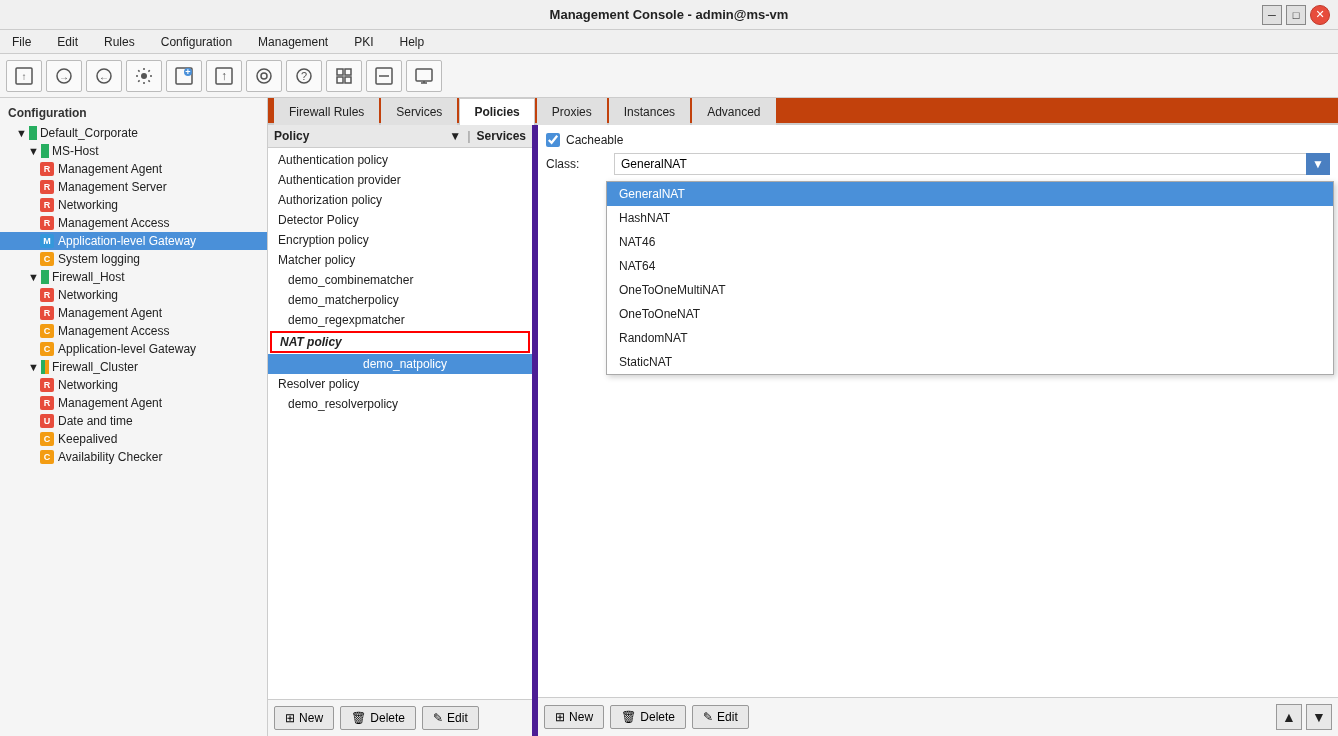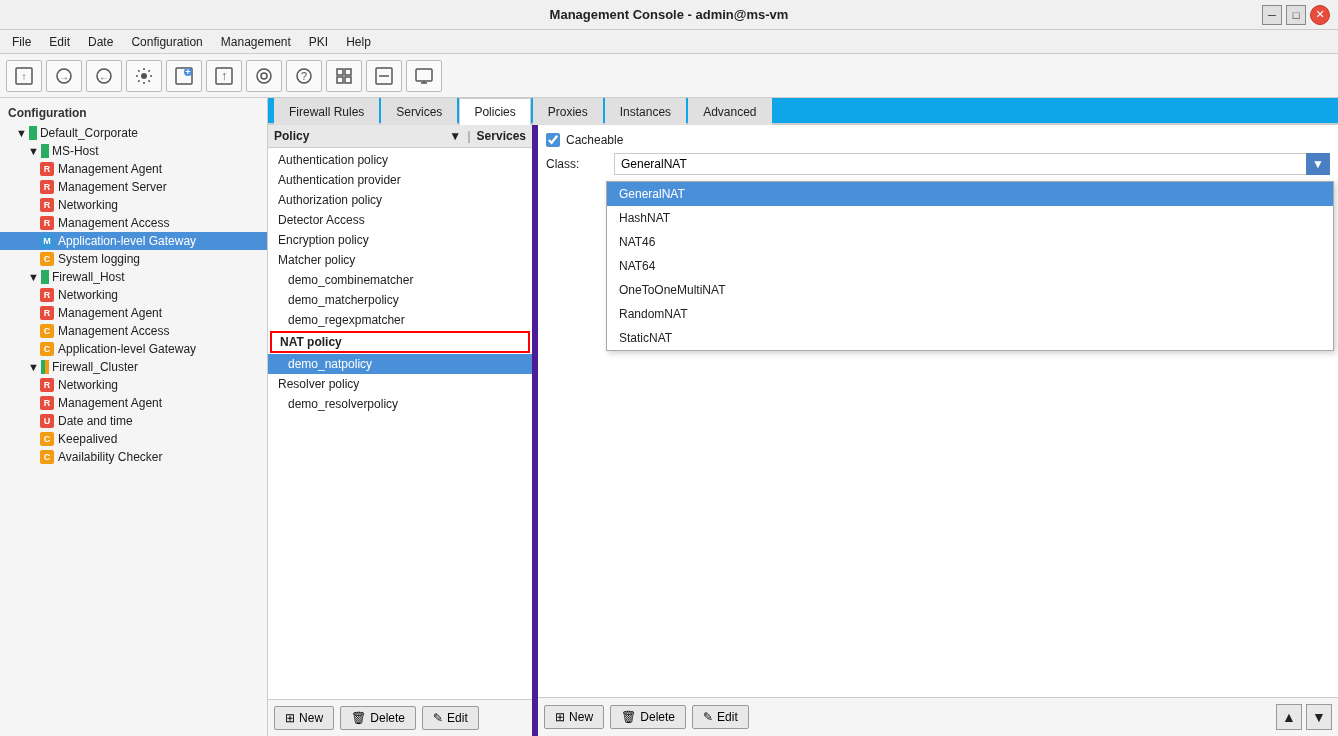--- a/index.html
+++ b/index.html
@@ -23,21 +23,21 @@
     #titlebar .win-btn.close { background: #e74c3c; color: white; border-color: #c0392b; border-radius: 50%; }
 
     
     #menubar {
       background: #f0f0f0;
       height: 24px;
       display: flex;
       align-items: center;
       padding: 0 4px;
       border-bottom: 1px solid #ccc;
-      gap: 2px;
+      gap: 10px;
     }
     .menu-item {
       padding: 2px 8px;
       cursor: pointer;
       font-size: 12px;
     }
 
     
     #app { display: flex; flex-direction: column; height: calc(736px - 54px); }
 
@@ -131,39 +131,39 @@
       flex: 1;
       display: flex;
       flex-direction: column;
       background: white;
       overflow: hidden;
     }
 
     
     #tabs {
       display: flex;
-      background: #0ea5e9;
+      background: #c2410c;
       border-bottom: 2px solid #ccc;
       padding: 0 6px;
     }
     .tab {
       padding: 6px 14px;
       cursor: pointer;
       font-size: 12px;
       border: 1px solid transparent;
       border-bottom: none;
       margin-bottom: -2px;
       background: #e0e0e0;
       margin-right: 2px;
     }
     .tab.active {
       background: white;
       border-color: #ccc;
       border-bottom-color: white;
-      font-weight: 400;
+      font-weight: 700;
     }
 
     
     #policy-area {
       display: flex;
       flex: 1;
       overflow: hidden;
     }
 
     
@@ -187,21 +187,21 @@
     .policy-list-items {
       flex: 1;
       overflow-y: auto;
       padding: 2px 0;
     }
     .policy-item {
       padding: 3px 10px;
       cursor: pointer;
       font-size: 12px;
     }
-    .policy-item.selected { background: #4a90d9; color: white; }
+    .policy-item.selected { background: #4a90d9; color: white; text-align: center; }
 
     #policy-list-footer {
       border-top: 1px solid #ccc;
       padding: 6px;
       display: flex;
       gap: 6px;
       background: #f5f5f5;
     }
     .action-btn {
       display: flex;
@@ -331,21 +331,21 @@
   <div style="flex:1;display:flex;justify-content:flex-end;gap:4px;align-items:center;">
     <div class="win-btn" style="cursor:pointer;">─</div>
     <div class="win-btn" style="cursor:pointer;">□</div>
     <div class="win-btn close" style="cursor:pointer;">✕</div>
   </div>
 </div>
 
 <div id="menubar">
   <span class="menu-item">File</span>
   <span class="menu-item">Edit</span>
-  <span class="menu-item">Date</span>
+  <span class="menu-item">Rules</span>
   <span class="menu-item">Configuration</span>
   <span class="menu-item">Management</span>
   <span class="menu-item">PKI</span>
   <span class="menu-item">Help</span>
 </div>
 
 <div id="app">
 
   <div id="toolbar">
     <div class="toolbar-btn" title="Back">
@@ -542,27 +542,27 @@
           <div id="policy-list-header">
             <span style="flex:1;">Policy</span>
             <span style="cursor:pointer;">▼</span>
             <span style="margin:0 6px;color:#aaa;">|</span>
             <span>Services</span>
           </div>
           <div class="policy-list-items">
             <div class="policy-item">Authentication policy</div>
             <div class="policy-item">Authentication provider</div>
             <div class="policy-item">Authorization policy</div>
-            <div class="policy-item">Detector Access</div>
+            <div class="policy-item">Detector Policy</div>
             <div class="policy-item">Encryption policy</div>
             <div class="policy-item">Matcher policy</div>
             <div class="policy-item" style="padding-left:20px;">demo_combinematcher</div>
             <div class="policy-item" style="padding-left:20px;">demo_matcherpolicy</div>
             <div class="policy-item" style="padding-left:20px;">demo_regexpmatcher</div>
-            <div class="policy-item" style="font-weight:bold;border:2px solid red;margin:1px 2px;padding:2px 8px;">NAT policy</div>
+            <div class="policy-item" style="font-weight:bold;border:2px solid red;margin:1px 2px;padding:2px 8px;font-style:italic;">NAT policy</div>
             <div class="policy-item selected" style="padding-left:20px;">demo_natpolicy</div>
             <div class="policy-item">Resolver policy</div>
             <div class="policy-item" style="padding-left:20px;">demo_resolverpolicy</div>
           </div>
           <div id="policy-list-footer">
             <button class="action-btn">
               <span>⊞</span>
               <span>New</span>
             </button>
             <button class="action-btn">
@@ -597,20 +597,21 @@
               <div class="select-arrow">▼</div>
             </div>
           </div>
 
           <div id="dropdown-overlay">
             <div class="dropdown-item selected">GeneralNAT</div>
             <div class="dropdown-item">HashNAT</div>
             <div class="dropdown-item">NAT46</div>
             <div class="dropdown-item">NAT64</div>
             <div class="dropdown-item">OneToOneMultiNAT</div>
+            <div class="dropdown-item">OneToOneNAT</div>
             <div class="dropdown-item">RandomNAT</div>
             <div class="dropdown-item">StaticNAT</div>
           </div>
 
           <div id="detail-footer">
             <div class="detail-footer-left">
               <button class="action-btn">
                 <span>⊞</span>
                 <span>New</span>
               </button>

